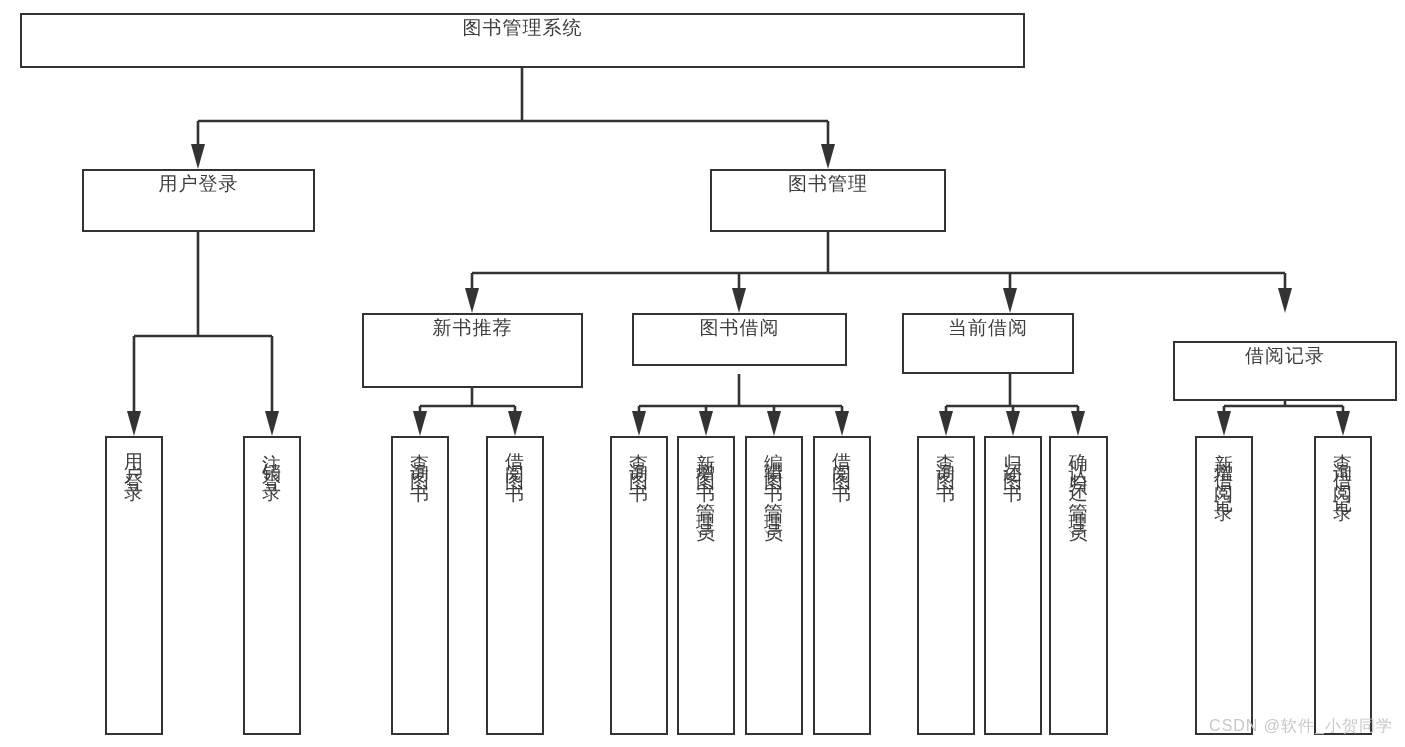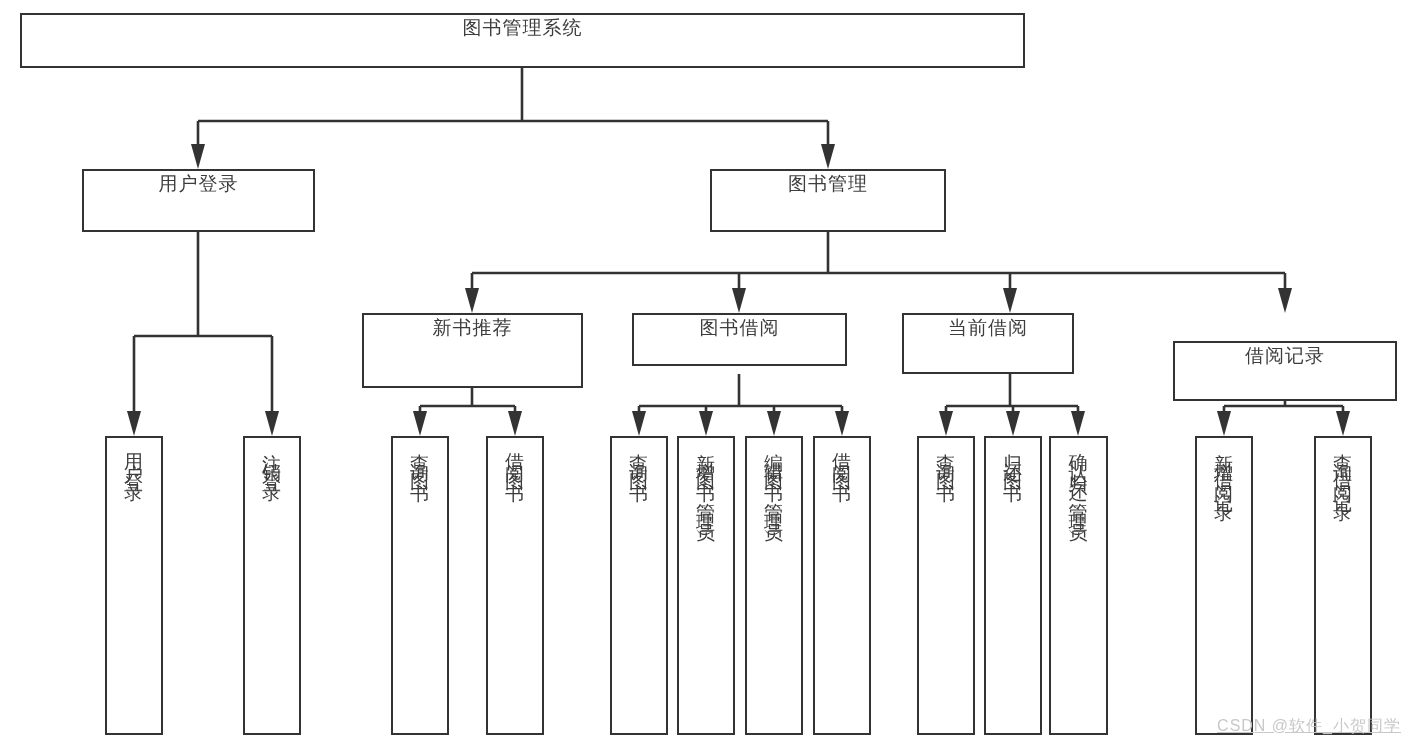--- a/index.html
+++ b/index.html
@@ -55,28 +55,27 @@
   #n-b2 { left: 677px; }
   #n-b3 { left: 745px; }
   #n-b4 { left: 813px; }
   #n-c1 { left: 917px; }
   #n-c2 { left: 984px; }
   #n-c3 { left: 1049px; width: 59px; }
   #n-d1 { left: 1195px; }
   #n-d2 { left: 1314px; }
   .watermark {
     position: absolute;
-    right: 4px;
+    right: 12px;
     top: 716px;
     font-size: 16px;
     letter-spacing: 1px;
     color: #c8c8c8;
     white-space: nowrap;
     z-index: 5;
-    text-decoration: underline;
   }
 </style>
 </head>
 <body>
 
 <div id="canvas">
 
   <svg id="connectors" viewBox="0 0 1405 747" xmlns="http://www.w3.org/2000/svg">
 
     <g stroke="#333333" stroke-width="2.6" fill="none">

